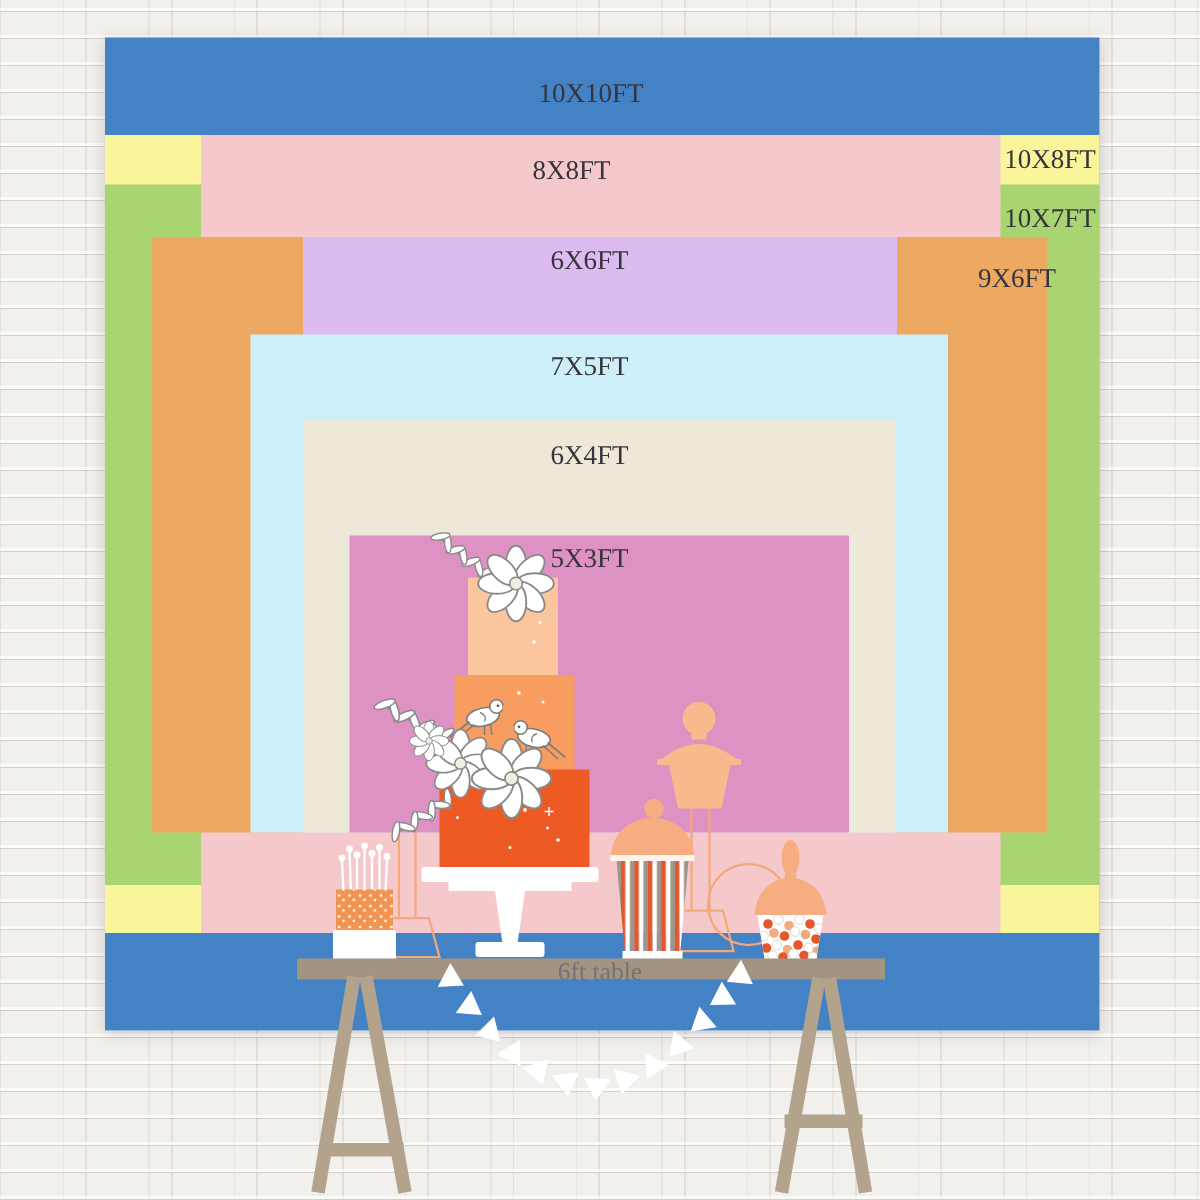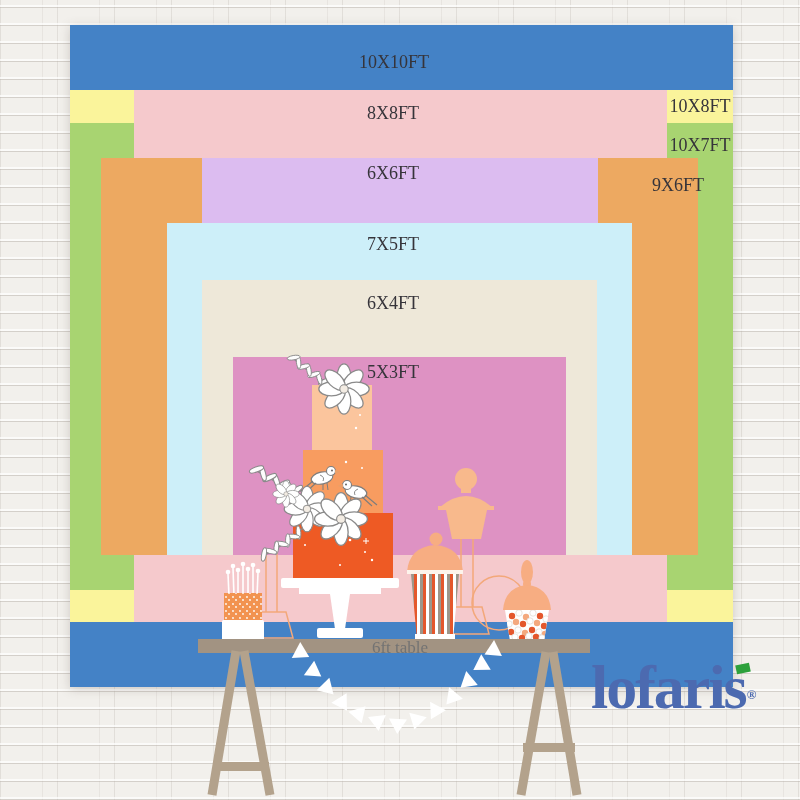--- a/index.html
+++ b/index.html
@@ -21,21 +21,21 @@
   .l-10x7 {left:0;top:98px;width:663px;height:467px;background:#a8d471;}
   .l-8x8  {left:64px;top:65px;width:533px;height:532px;background:#f5c9cc;}
   .l-9x6  {left:31px;top:133px;width:597px;height:397px;background:#eda961;}
   .l-6x6  {left:132px;top:133px;width:396px;height:397px;background:#dcbcf0;}
   .l-7x5  {left:97px;top:198px;width:465px;height:332px;background:#cdeff9;}
   .l-6x4  {left:132px;top:255px;width:395px;height:275px;background:#eee8d9;}
   .l-5x3  {left:163px;top:332px;width:333px;height:198px;background:#de92c3;}
   .size-label{position:absolute;font-size:18px;line-height:1;color:#36343a;
               transform:translateX(-50%);white-space:nowrap;}
   .lb-10x10{left:394px;top:53px;}
-  .lb-8x8  {left:393px;top:104px;}
+  .lb-8x8  {left:381px;top:104px;}
   .lb-10x8 {left:700px;top:97px;text-align:right;}
   .lb-10x7 {left:700px;top:136px;}
   .lb-6x6  {left:393px;top:164px;}
   .lb-9x6  {left:678px;top:176px;}
   .lb-7x5  {left:393px;top:235px;}
   .lb-6x4  {left:393px;top:294px;}
   .lb-5x3  {left:393px;top:363px;}
   .scene{position:absolute;inset:0;}
   .table-label{position:absolute;left:400px;top:638px;transform:translateX(-50%);
                font-size:17px;color:#737373;white-space:nowrap;}
@@ -267,18 +267,14 @@
       <use href="#flag" transform="translate(438,706) rotate(28)"></use>
       <use href="#flag" transform="translate(456,693) rotate(40)"></use>
       <use href="#flag" transform="translate(472,678) rotate(50)"></use>
       <use href="#flag" transform="translate(486,662) rotate(58)"></use>
       <use href="#flag" transform="translate(498,648) rotate(64)"></use>
     </g>
   </svg>
 
   <div class="table-label">6ft table</div>
 
-  <div class="logo">
-    <span>lofaris</span><span class="reg">®</span>
-    <span class="logo-flag"></span>
-  </div>
 
 </div>
 
 </body></html>

